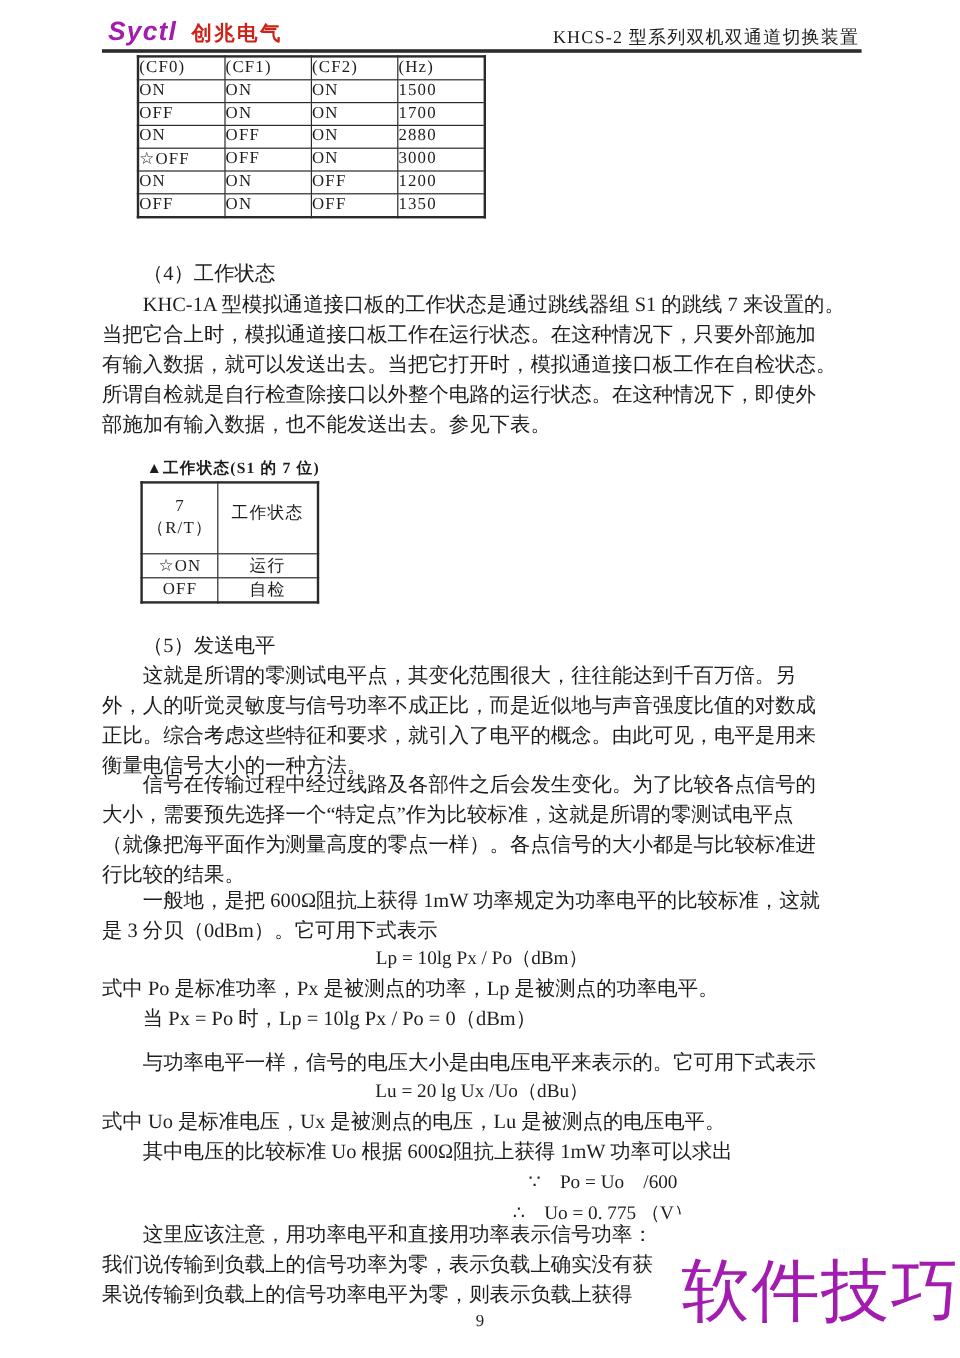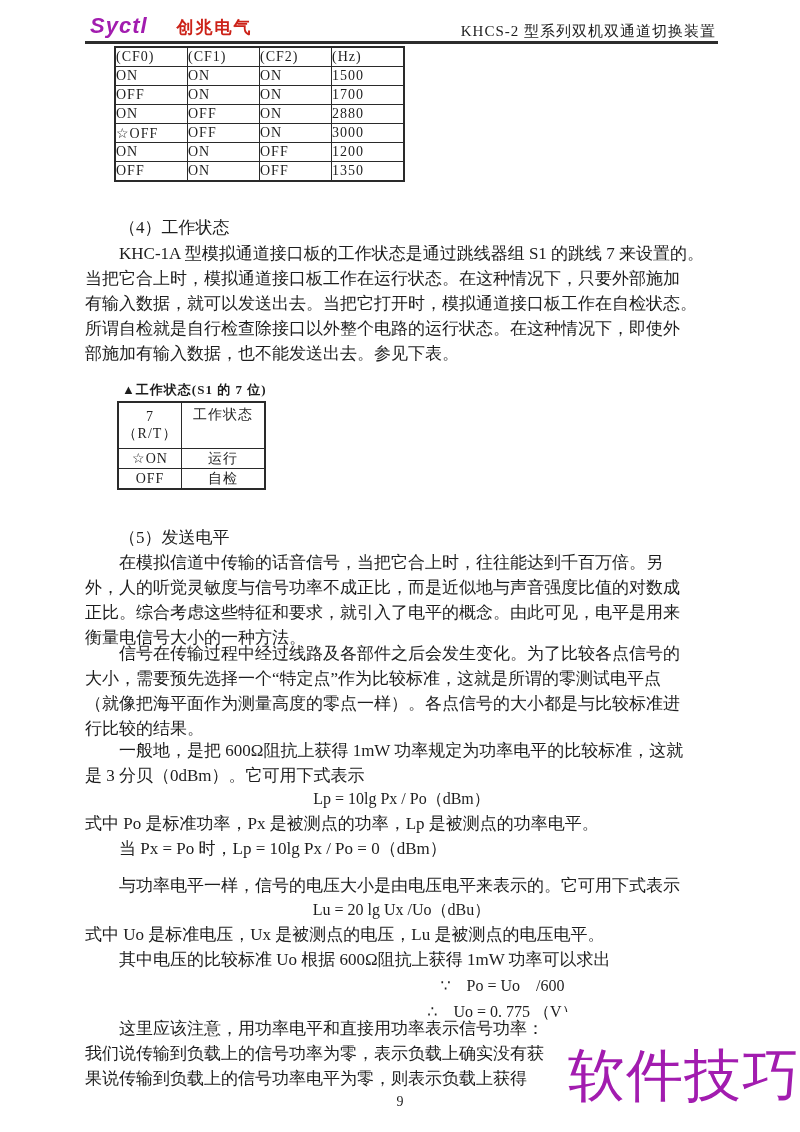--- a/index.html
+++ b/index.html
@@ -4,21 +4,21 @@
 <style>
   html,body{margin:0;padding:0;}
   body{width:800px;height:1132px;background:#f2f2f2;}
   .page{
     position:relative;width:800px;height:1132px;background:#ffffff;
     font-family:"Liberation Serif","DejaVu Serif",serif;color:#1d1d1d;overflow:hidden;
   }
   
   .brand{position:absolute;left:90px;top:13px;white-space:nowrap;}
   .brand-en{font-size:22px;font-weight:bold;font-style:italic;color:#cc2218;letter-spacing:1px;font-family:"Liberation Sans","DejaVu Sans",sans-serif;}
-  .brand-cn{font-size:17px;font-weight:bold;color:#cc2218;margin-left:25px;letter-spacing:2px;}
+  .brand-cn{font-size:17px;font-weight:bold;color:#cc2218;margin-left:8px;letter-spacing:2px;}
   .doc-title{position:absolute;top:22px;right:84px;font-size:15px;letter-spacing:1px;}
   .head-rule{position:absolute;left:85px;top:41px;width:633px;height:3px;background:#2d2d2d;}
   
   .cf-table{position:absolute;left:114px;top:46px;border-collapse:collapse;border:2px solid #2a2a2a;}
   .cf-table td{border:1px solid #2a2a2a;width:71px;height:18px;text-align:left;vertical-align:middle;
     font-size:14px;padding:0;letter-spacing:1px;}
   
   .para{position:absolute;left:85px;width:640px;}
   .para .ln{height:25px;line-height:25px;font-size:17px;white-space:pre;}
   .ind{padding-left:34px;}
@@ -26,21 +26,21 @@
   .formula{position:absolute;left:85px;width:633px;font-size:16px;line-height:25px;white-space:pre;text-align:center;}
   .formula.mid{text-align:center;}
   .formula.off{padding-left:202px;width:431px;}
   
   .st-caption{position:absolute;left:122px;top:381px;font-size:13px;font-weight:bold;letter-spacing:1px;white-space:pre;}
   .st-table{position:absolute;left:117px;top:401px;border-collapse:collapse;border:2px solid #2a2a2a;}
   .st-table td{border:1px solid #2a2a2a;font-size:14px;text-align:center;vertical-align:middle;padding:0;letter-spacing:1px;}
   .st-c1{width:62px;}
   .st-c2{width:82px;}
   .st-head td{height:42px;}
-  .st-head .st-c2{vertical-align:top;padding-top:3px;}
+  .st-head .st-c2{vertical-align:top;padding-top:16px;}
   .st-row td{height:19px;}
   
   .page-num{position:absolute;left:0;top:1094px;width:800px;text-align:center;font-size:14px;}
   .wm-back{position:absolute;left:562px;top:1012px;width:238px;height:120px;background:#ffffff;}
   .wm-text{position:absolute;left:568px;top:1038px;font-size:57px;letter-spacing:1px;
     font-family:"Liberation Sans","DejaVu Sans",sans-serif;white-space:nowrap;}
 </style>
 </head>
 <body>
 
@@ -126,21 +126,21 @@
     <tr class="st-row">
       <td class="st-c1">OFF</td>
       <td class="st-c2">自检</td>
     </tr>
   </tbody>
     </table>
 
   <div class="heading" style="top:525px">（5）发送电平</div>
 
   <div class="para" style="top:550px">
-    <div class="ln ind">在模拟信道中传输的话音信号，当把它合上时，往往能达到千百万倍。另</div>
+    <div class="ln ind">这就是所谓的零测试电平点，其变化范围很大，往往能达到千百万倍。另</div>
     <div class="ln">外，人的听觉灵敏度与信号功率不成正比，而是近似地与声音强度比值的对数成</div>
     <div class="ln">正比。综合考虑这些特征和要求，就引入了电平的概念。由此可见，电平是用来</div>
     <div class="ln">衡量电信号大小的一种方法。</div>
   </div>
 
   <div class="para" style="top:641px">
     <div class="ln ind">信号在传输过程中经过线路及各部件之后会发生变化。为了比较各点信号的</div>
     <div class="ln">大小，需要预先选择一个“特定点”作为比较标准，这就是所谓的零测试电平点</div>
     <div class="ln">（就像把海平面作为测量高度的零点一样）。各点信号的大小都是与比较标准进</div>
     <div class="ln">行比较的结果。</div>

